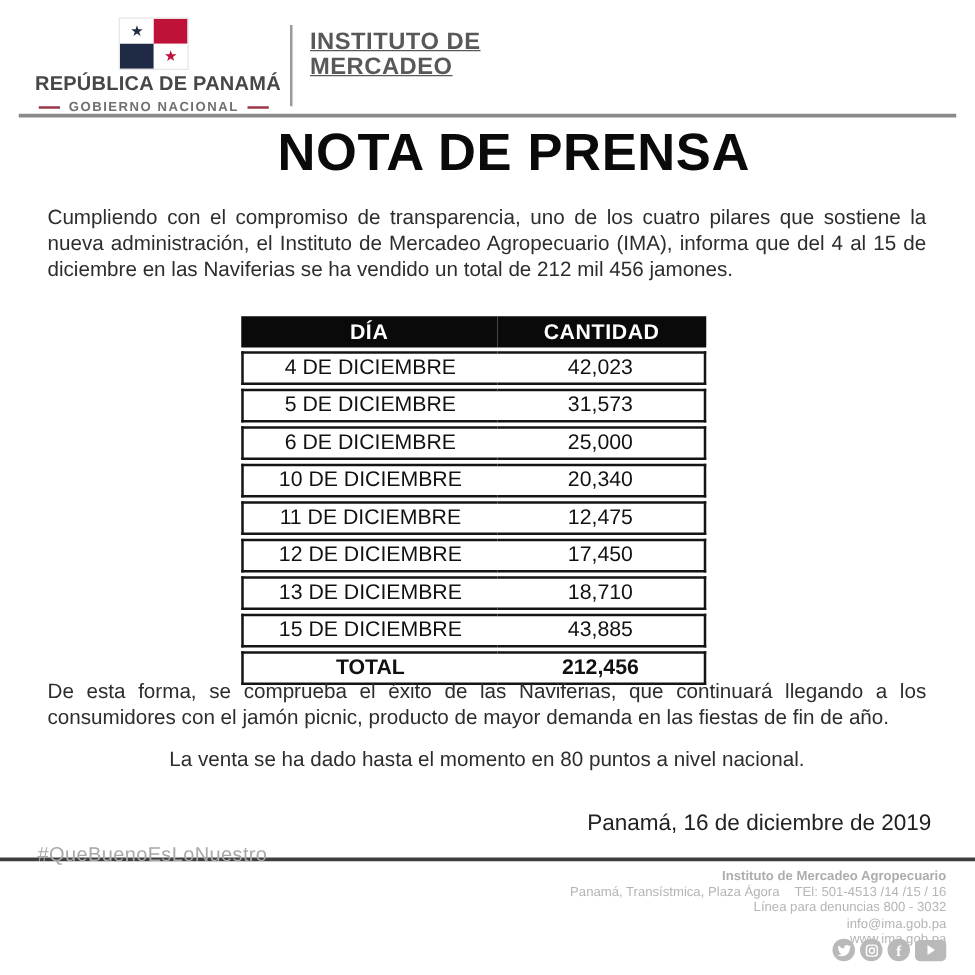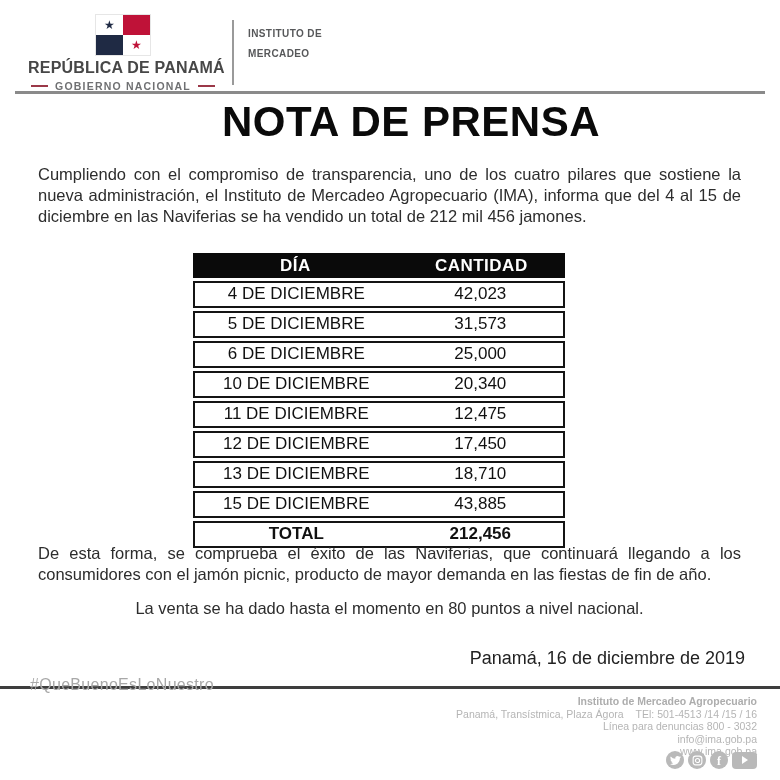--- a/index.html
+++ b/index.html
@@ -16,22 +16,22 @@
   .q-bl{background:#1f2a44;}
   .q-br{background:#ffffff;}
   .star{font-size:12px;line-height:1;}
   .star-blue{color:#1f2a44;}
   .star-red{color:#bf1238;}
   .republic{margin-top:4px;font-size:16px;font-weight:bold;color:#474747;letter-spacing:.2px;white-space:nowrap;}
   .gobierno{margin-top:3px;font-size:10.5px;font-weight:600;color:#6f7072;letter-spacing:1.2px;
             display:flex;align-items:center;justify-content:center;gap:7px;white-space:nowrap;}
   .dash{display:inline-block;width:17px;height:2px;background:#9b3848;}
   .vdiv{position:absolute;left:232px;top:20px;width:2px;height:65px;background:#9a9a9a;}
-  .institute{position:absolute;left:248px;top:24px;font-size:10px;font-weight:bold;
-             color:#57585a;line-height:20px;letter-spacing:.4px;}
+  .institute{position:absolute;left:248px;top:24px;font-size:19px;font-weight:bold;
+             color:#57585a;line-height:20px;letter-spacing:.4px;text-decoration:underline;}
   .header-rule{position:absolute;left:15px;right:15px;top:91px;height:3px;background:#8a8a8a;}
 
   
   .title{position:absolute;left:0;top:98px;width:780px;margin:0;text-align:center;
          font-size:42px;font-weight:800;letter-spacing:.5px;color:#0a0a0a;padding-left:21px;}
   .body-text{position:absolute;left:38px;width:703px;margin:0;font-size:16.5px;
              line-height:21px;text-align:justify;color:#2d2d2d;}
   .p1{top:164px;}
   .p2{top:543px;}
   .p3{top:598px;text-align:center;}

